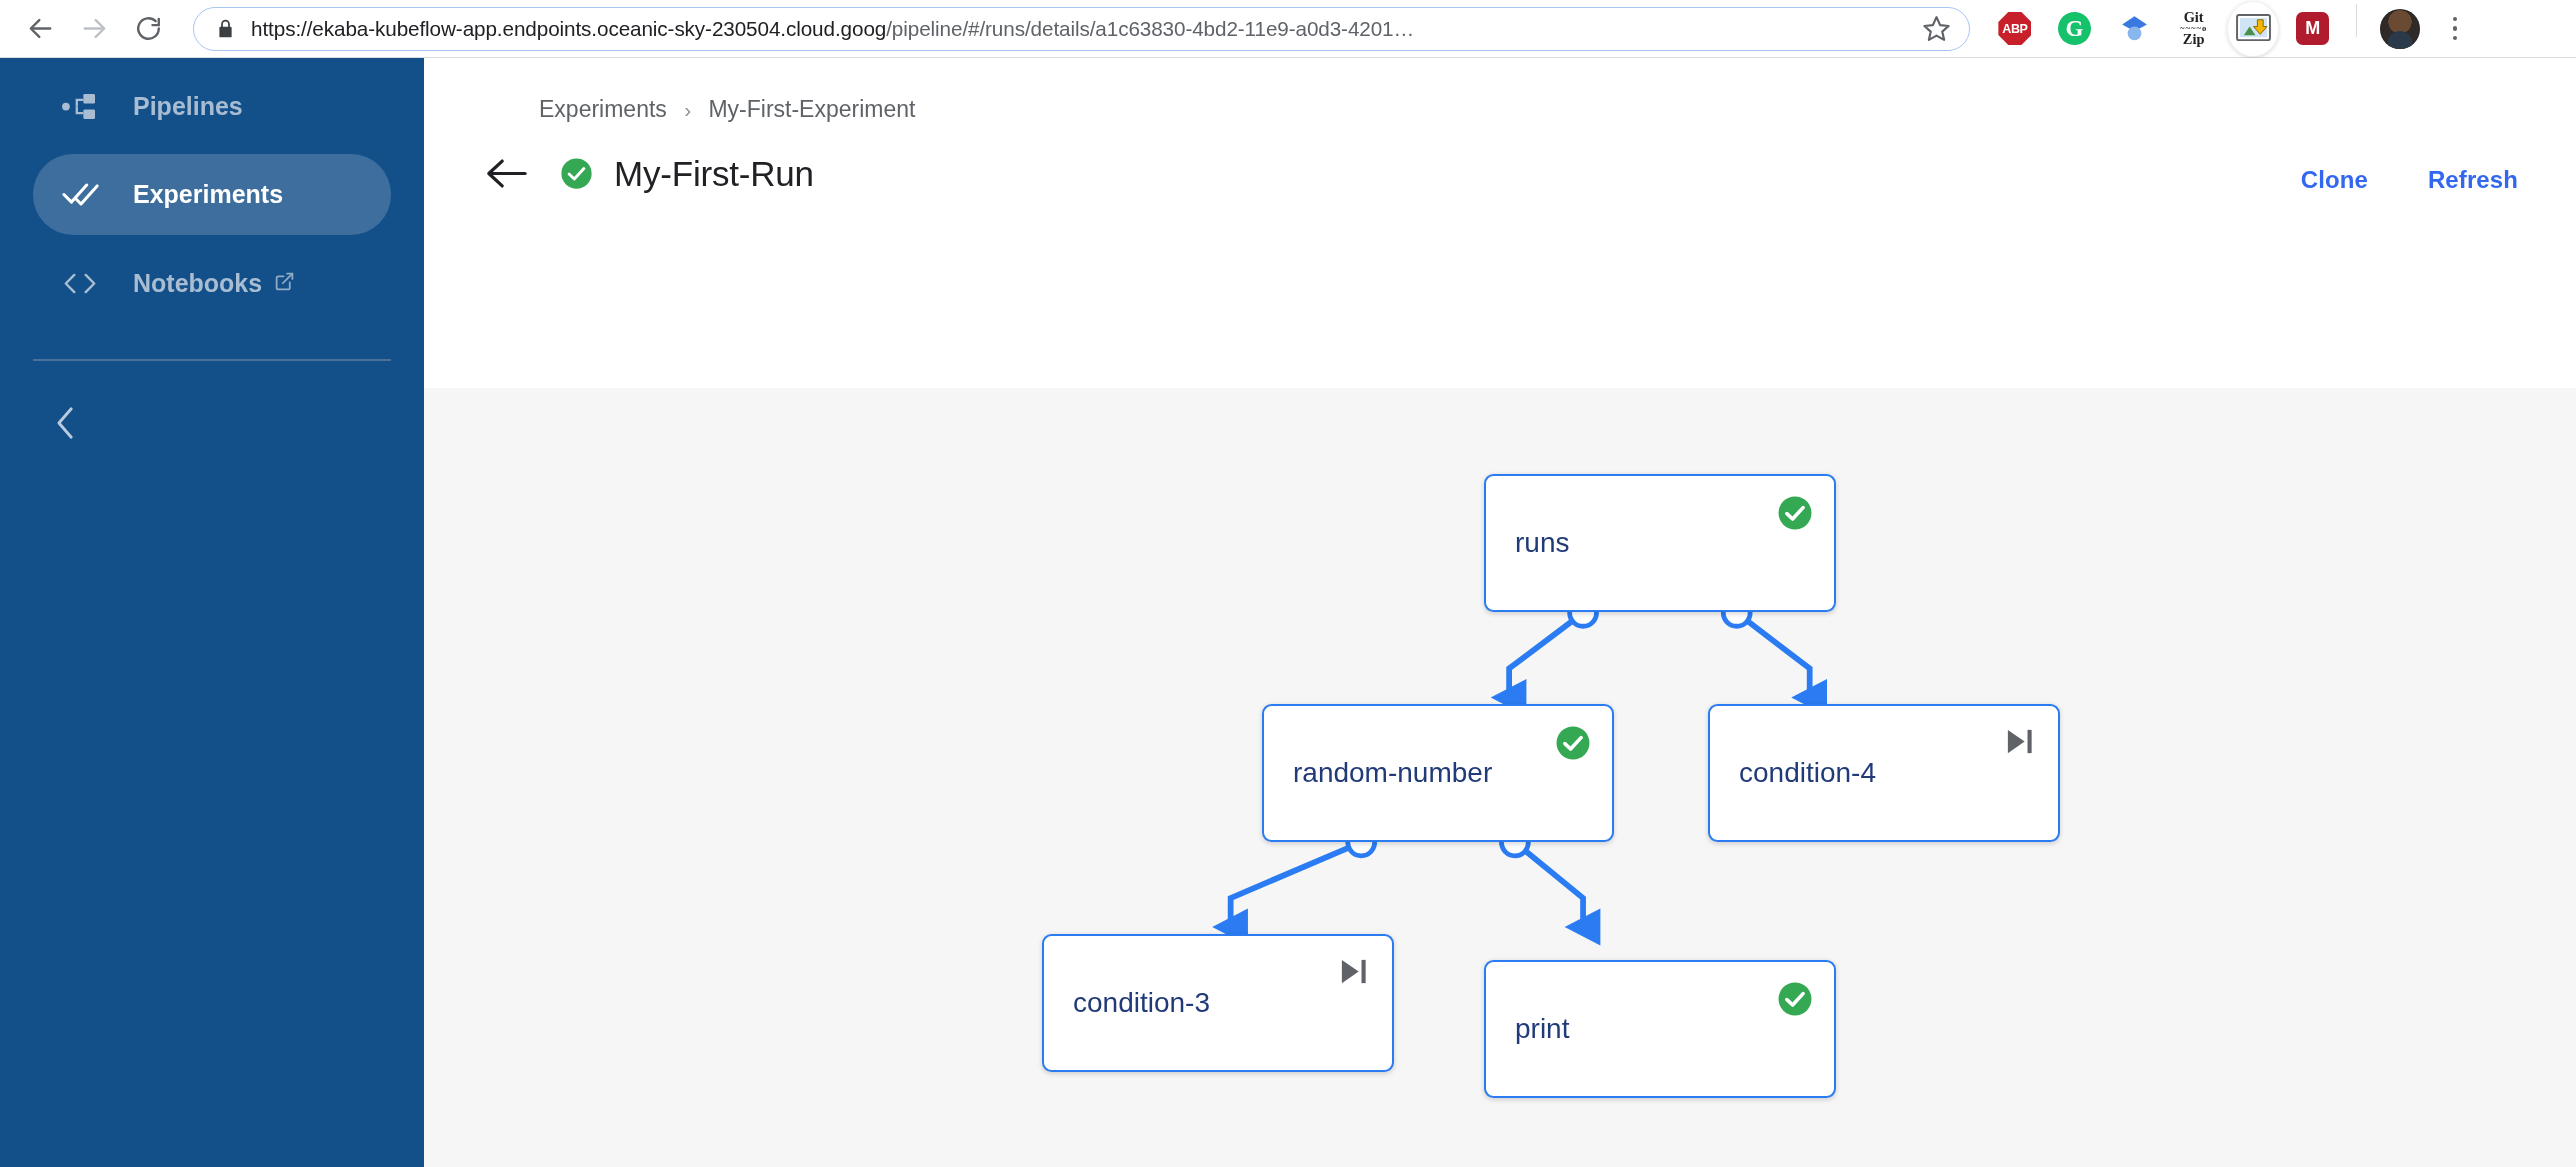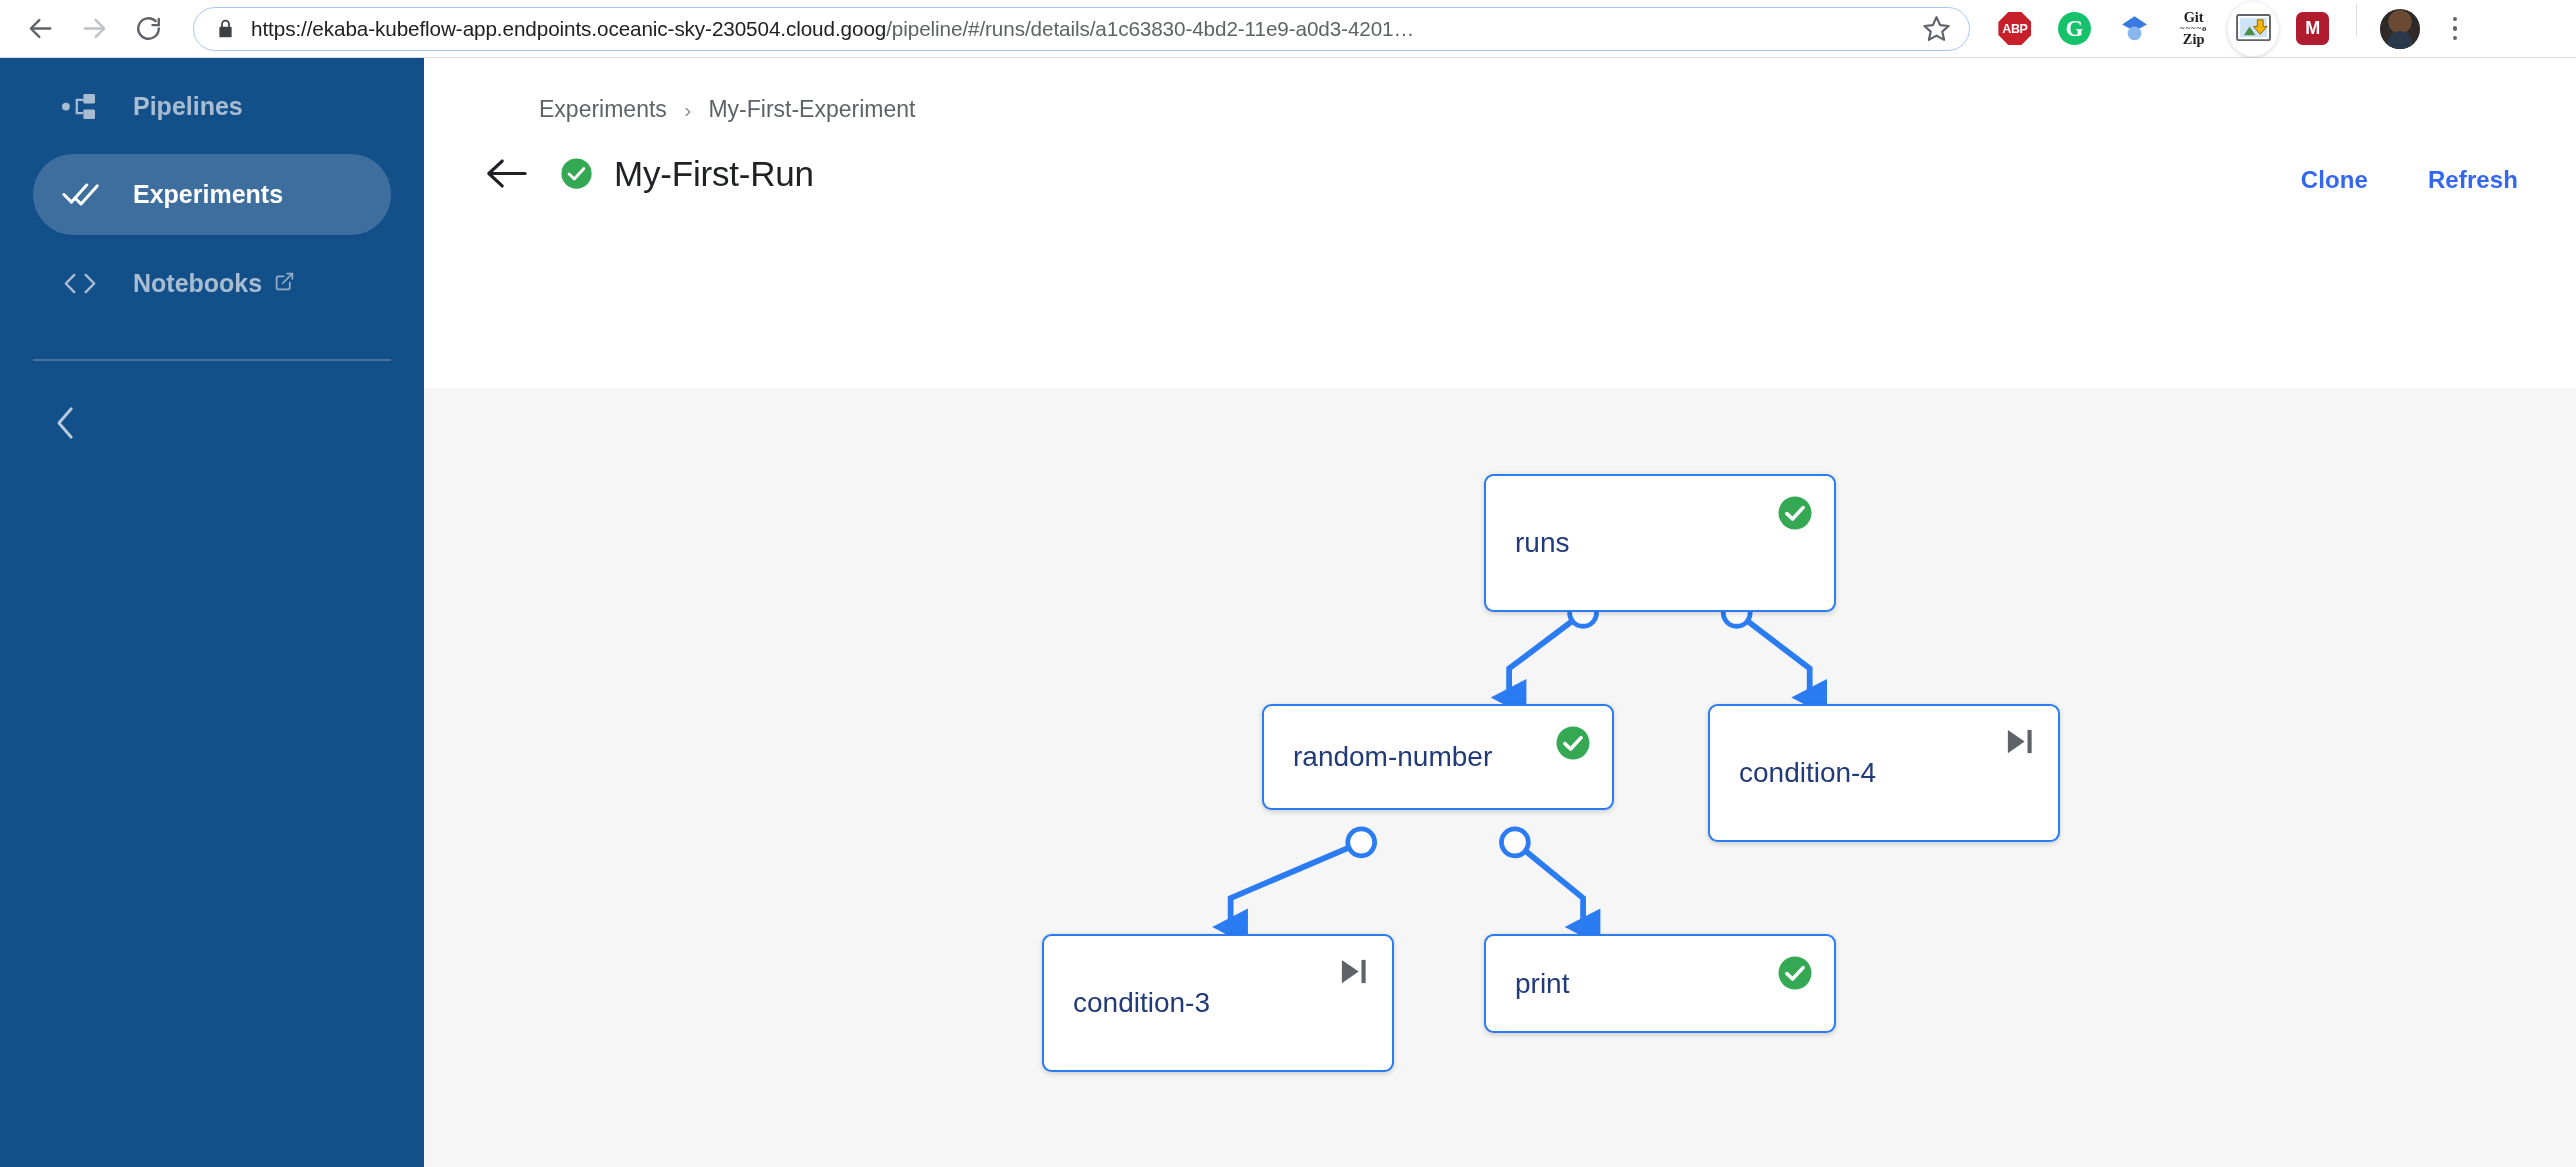--- a/index.html
+++ b/index.html
@@ -327,21 +327,21 @@
     </svg>
 
     <div class="gnode" style="left:1060px;top:86px;width:352px;height:138px;">
       <div class="gnode-label">runs</div>
       <svg class="gnode-badge" viewBox="0 0 24 24">
         <circle cx="12" cy="12" r="11" fill="#34a853"></circle>
         <polyline points="6.6 12.4 10.4 16 17.4 8.4" fill="none" stroke="#fff" stroke-width="2.4" stroke-linecap="round" stroke-linejoin="round"></polyline>
       </svg>
     </div>
 
-    <div class="gnode" style="left:838px;top:316px;width:352px;height:106px;">
+    <div class="gnode" style="left:838px;top:316px;width:352px;height:138px;">
       <div class="gnode-label">random-number</div>
       <svg class="gnode-badge" viewBox="0 0 24 24">
         <circle cx="12" cy="12" r="11" fill="#34a853"></circle>
         <polyline points="6.6 12.4 10.4 16 17.4 8.4" fill="none" stroke="#fff" stroke-width="2.4" stroke-linecap="round" stroke-linejoin="round"></polyline>
       </svg>
     </div>
 
     <div class="gnode" style="left:1284px;top:316px;width:352px;height:138px;">
       <div class="gnode-label">condition-4</div>
       <svg class="gnode-skip" viewBox="0 0 24 22">
@@ -351,21 +351,21 @@
     </div>
 
     <div class="gnode" style="left:618px;top:546px;width:352px;height:138px;">
       <div class="gnode-label">condition-3</div>
       <svg class="gnode-skip" viewBox="0 0 24 22">
         <path d="M3 2 L16 11 L3 20 Z" fill="#5f6368"></path>
         <rect x="18.2" y="2" width="3.2" height="18" fill="#5f6368"></rect>
       </svg>
     </div>
 
-    <div class="gnode" style="left:1060px;top:546px;width:352px;height:99px;text-decoration:underline;">
+    <div class="gnode" style="left:1060px;top:572px;width:352px;height:138px;text-decoration:underline;">
       <div class="gnode-label">print</div>
       <svg class="gnode-badge" viewBox="0 0 24 24">
         <circle cx="12" cy="12" r="11" fill="#34a853"></circle>
         <polyline points="6.6 12.4 10.4 16 17.4 8.4" fill="none" stroke="#fff" stroke-width="2.4" stroke-linecap="round" stroke-linejoin="round"></polyline>
       </svg>
     </div>
   </div>
 </div>
 
 

